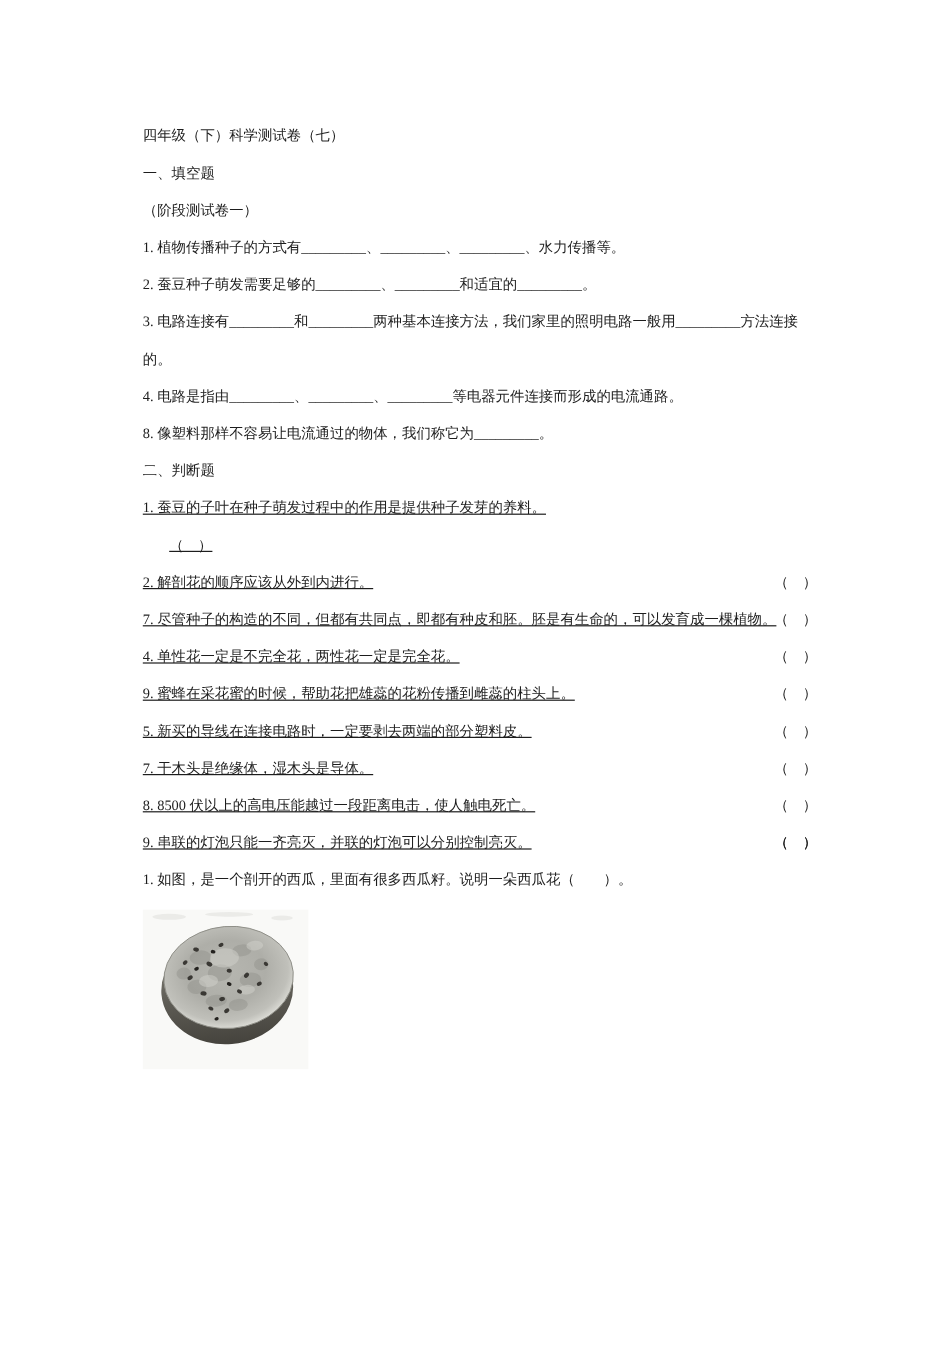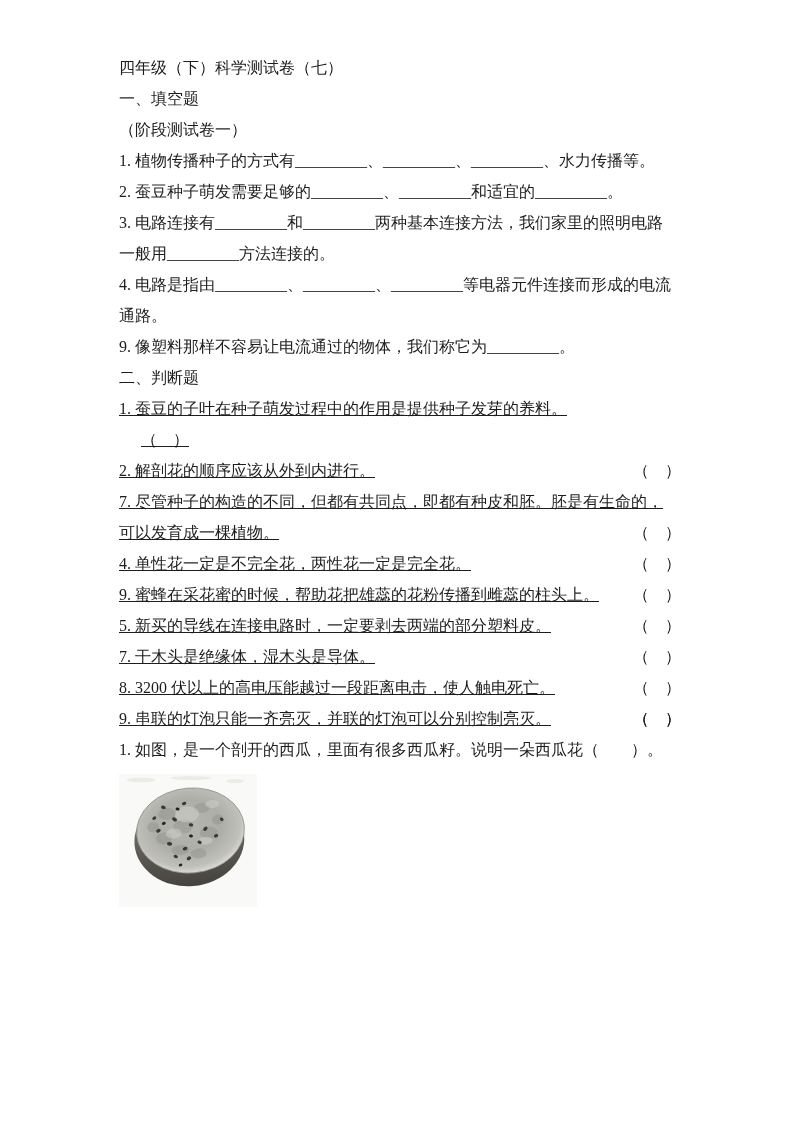--- a/index.html
+++ b/index.html
@@ -8,23 +8,23 @@
     background: #ffffff;
   }
   .page {
     position: relative;
     width: 793px;
     height: 1122px;
     box-sizing: border-box;
     background: #ffffff;
     color: #1d1d1d;
     font-family: "Liberation Serif", "DejaVu Serif", serif;
-    font-size: 16px;
+    font-size: 12px;
     line-height: 31px;
-    padding: 52px 118px 0 119px;
+    padding: 98px 118px 0 119px;
     overflow: hidden;
   }
   p { margin: 0; }
   .judge-item { position: relative; text-decoration: underline; }
   .judge-item .bracket-right {
     position: absolute;
     right: -6px;
     bottom: 0;
     white-space: nowrap;
   }
@@ -45,21 +45,21 @@
 <div class="page">
 
   <p>四年级（下）科学测试卷（七）</p>
   <p>一、填空题</p>
 
   <p>（阶段测试卷一）</p>
   <p>1. 植物传播种子的方式有_________、_________、_________、水力传播等。</p>
   <p>2. 蚕豆种子萌发需要足够的_________、_________和适宜的_________。</p>
   <p>3. 电路连接有_________和_________两种基本连接方法，我们家里的照明电路一般用_________方法连接的。</p>
   <p>4. 电路是指由_________、_________、_________等电器元件连接而形成的电流通路。</p>
-  <p>9. 像塑料那样不容易让电流通过的物体，我们称它为_________。</p>
+  <p>8. 像塑料那样不容易让电流通过的物体，我们称它为_________。</p>
 
   <p>二、判断题</p>
 
   <div class="judge-item">
     <span>1. 蚕豆的子叶在种子萌发过程中的作用是提供种子发芽的养料。</span>
     <div class="bracket-line">（　）</div>
   </div>
 
   <div class="judge-item">
     <span>2. 解剖花的顺序应该从外到内进行。</span>
@@ -85,21 +85,21 @@
     <span>5. 新买的导线在连接电路时，一定要剥去两端的部分塑料皮。</span>
     <span class="bracket-right">（　）</span>
   </div>
 
   <div class="judge-item">
     <span>7. 干木头是绝缘体，湿木头是导体。</span>
     <span class="bracket-right">（　）</span>
   </div>
 
   <div class="judge-item">
-    <span>8. 3200 伏以上的高电压能越过一段距离电击，使人触电死亡。</span>
+    <span>8. 8500 伏以上的高电压能越过一段距离电击，使人触电死亡。</span>
     <span class="bracket-right">（　）</span>
   </div>
 
   <div class="judge-item">
     <span>9. 串联的灯泡只能一齐亮灭，并联的灯泡可以分别控制亮灭。</span>
     <span class="bracket-right">（　）</span>
   </div>
 
   <div class="judge-item">
     <span class="bracket-right">（　）</span>

